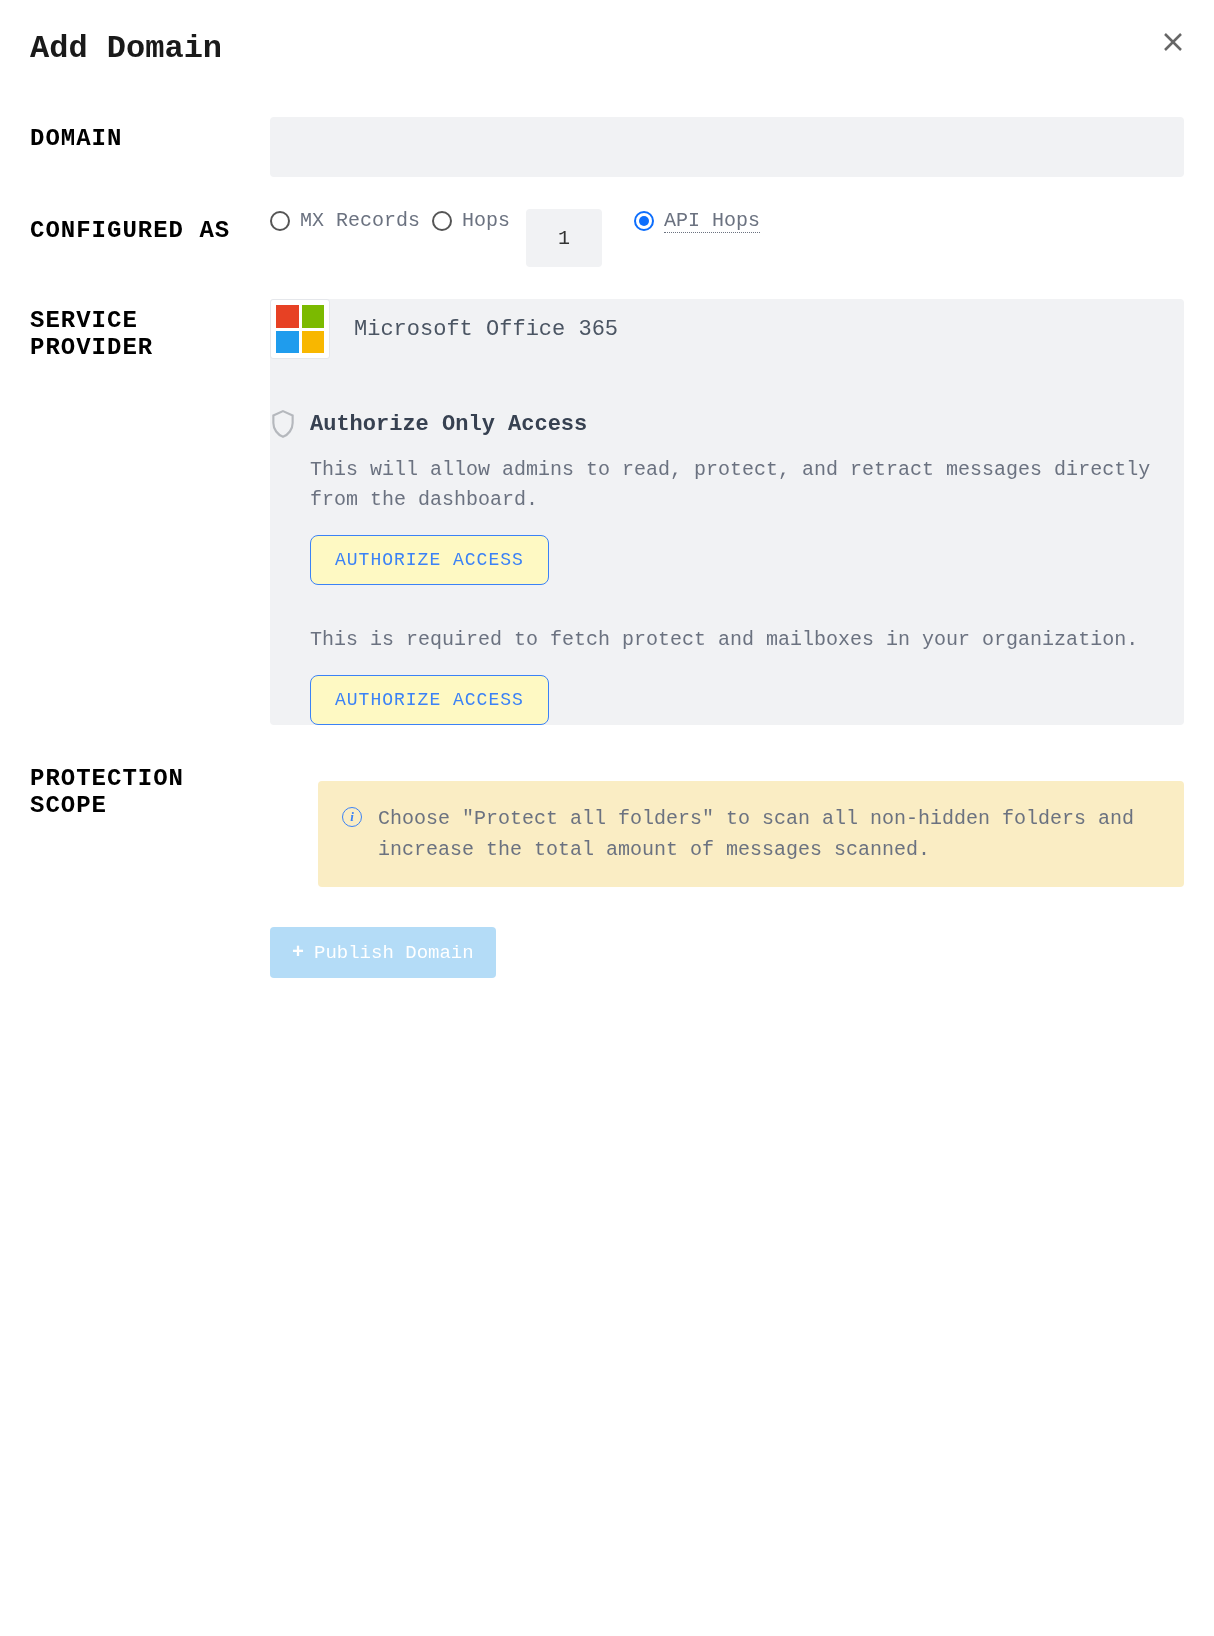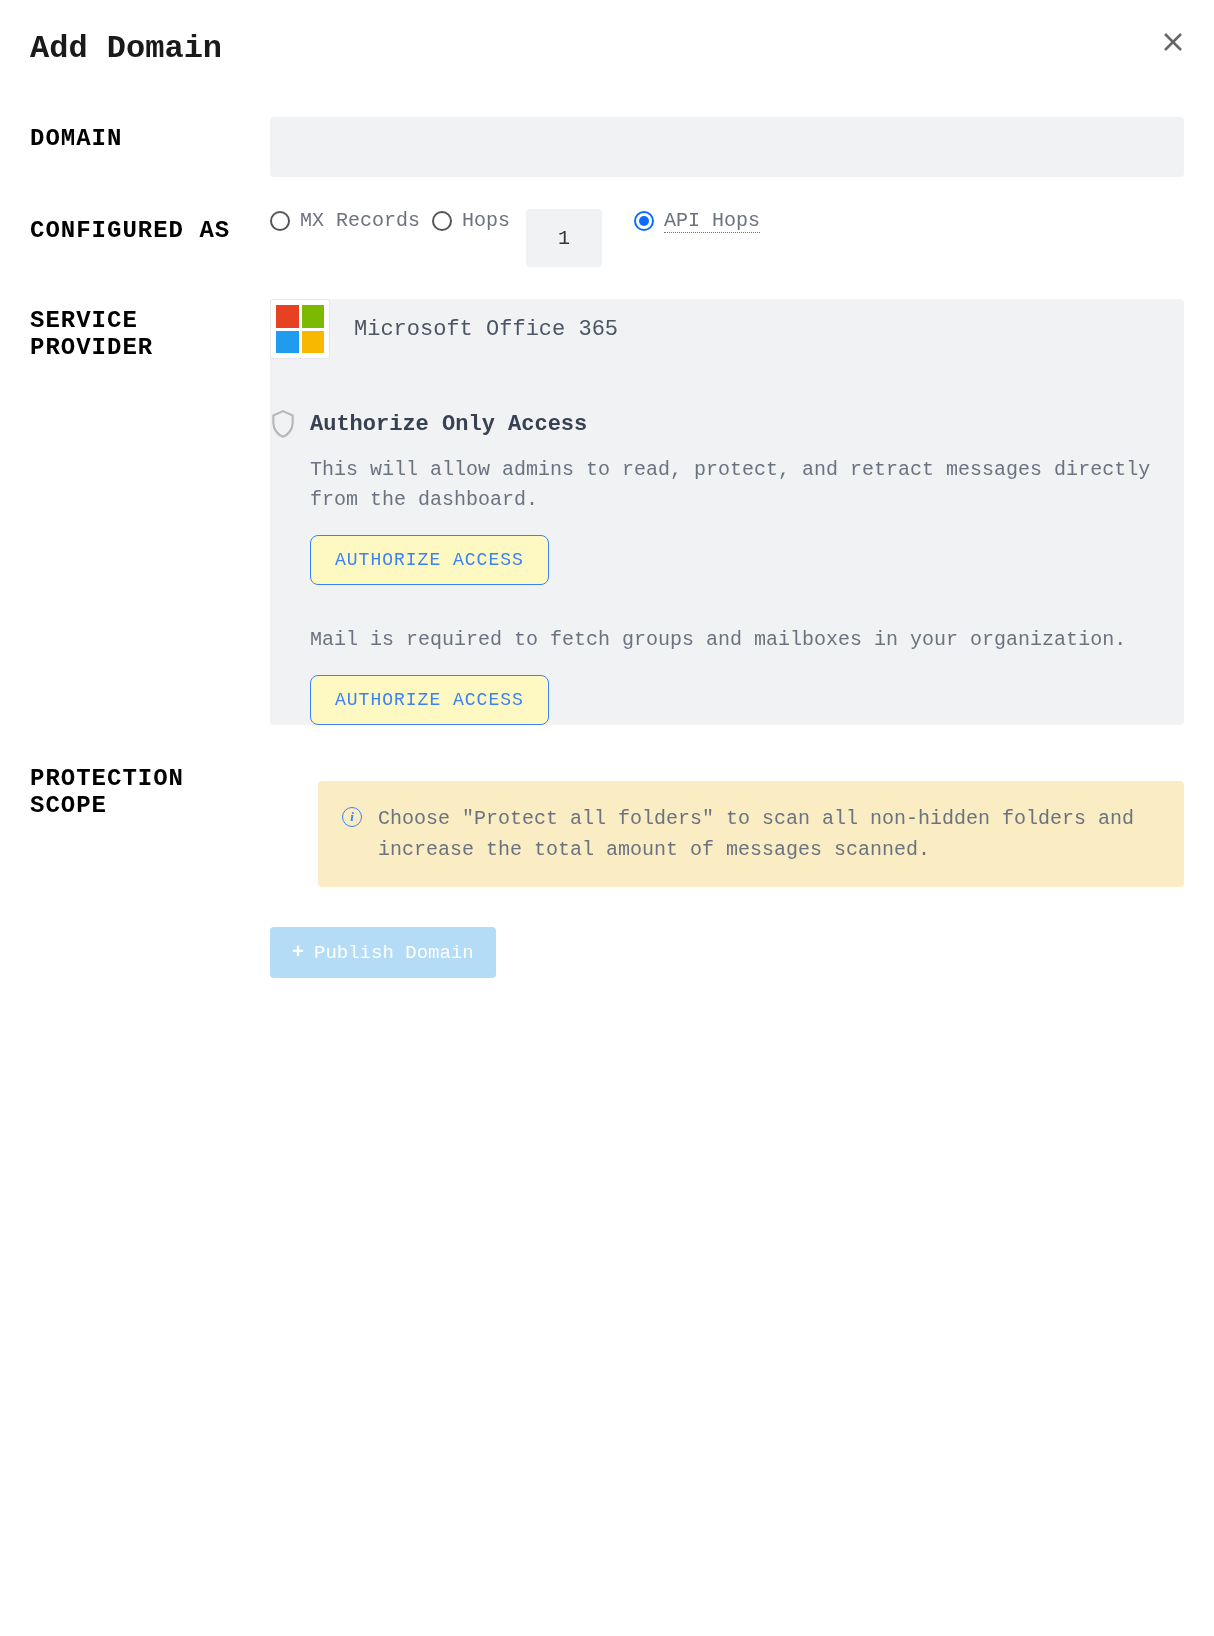--- a/index.html
+++ b/index.html
@@ -326,21 +326,21 @@
           <svg class="shield-icon" viewBox="0 0 24 28">
             <path d="M12 2 L21 6 V13 C21 19 17 24 12 26 C7 24 3 19 3 13 V6 Z" fill="none" stroke="#b5b8bd" stroke-width="2"></path>
           </svg>
           <div class="auth-title">Authorize Only Access</div>
         </div>
         <div class="auth-desc">This will allow admins to read, protect, and retract messages directly from the dashboard.</div>
         <button class="auth-btn">AUTHORIZE ACCESS</button>
       </div>
 
       <div class="auth-section">
-        <div class="auth-desc">Mail is required to fetch groups and mailboxes in your organization.</div>
+        <div class="auth-desc">This is required to fetch protect and mailboxes in your organization.</div>
         <button class="auth-btn">AUTHORIZE ACCESS</button>
       </div>
     </div>
   </div>
 </div>
 
 <div class="form-row">
   <div class="form-label">PROTECTION SCOPE</div>
   <div class="form-content">
     <div class="scope-options">

